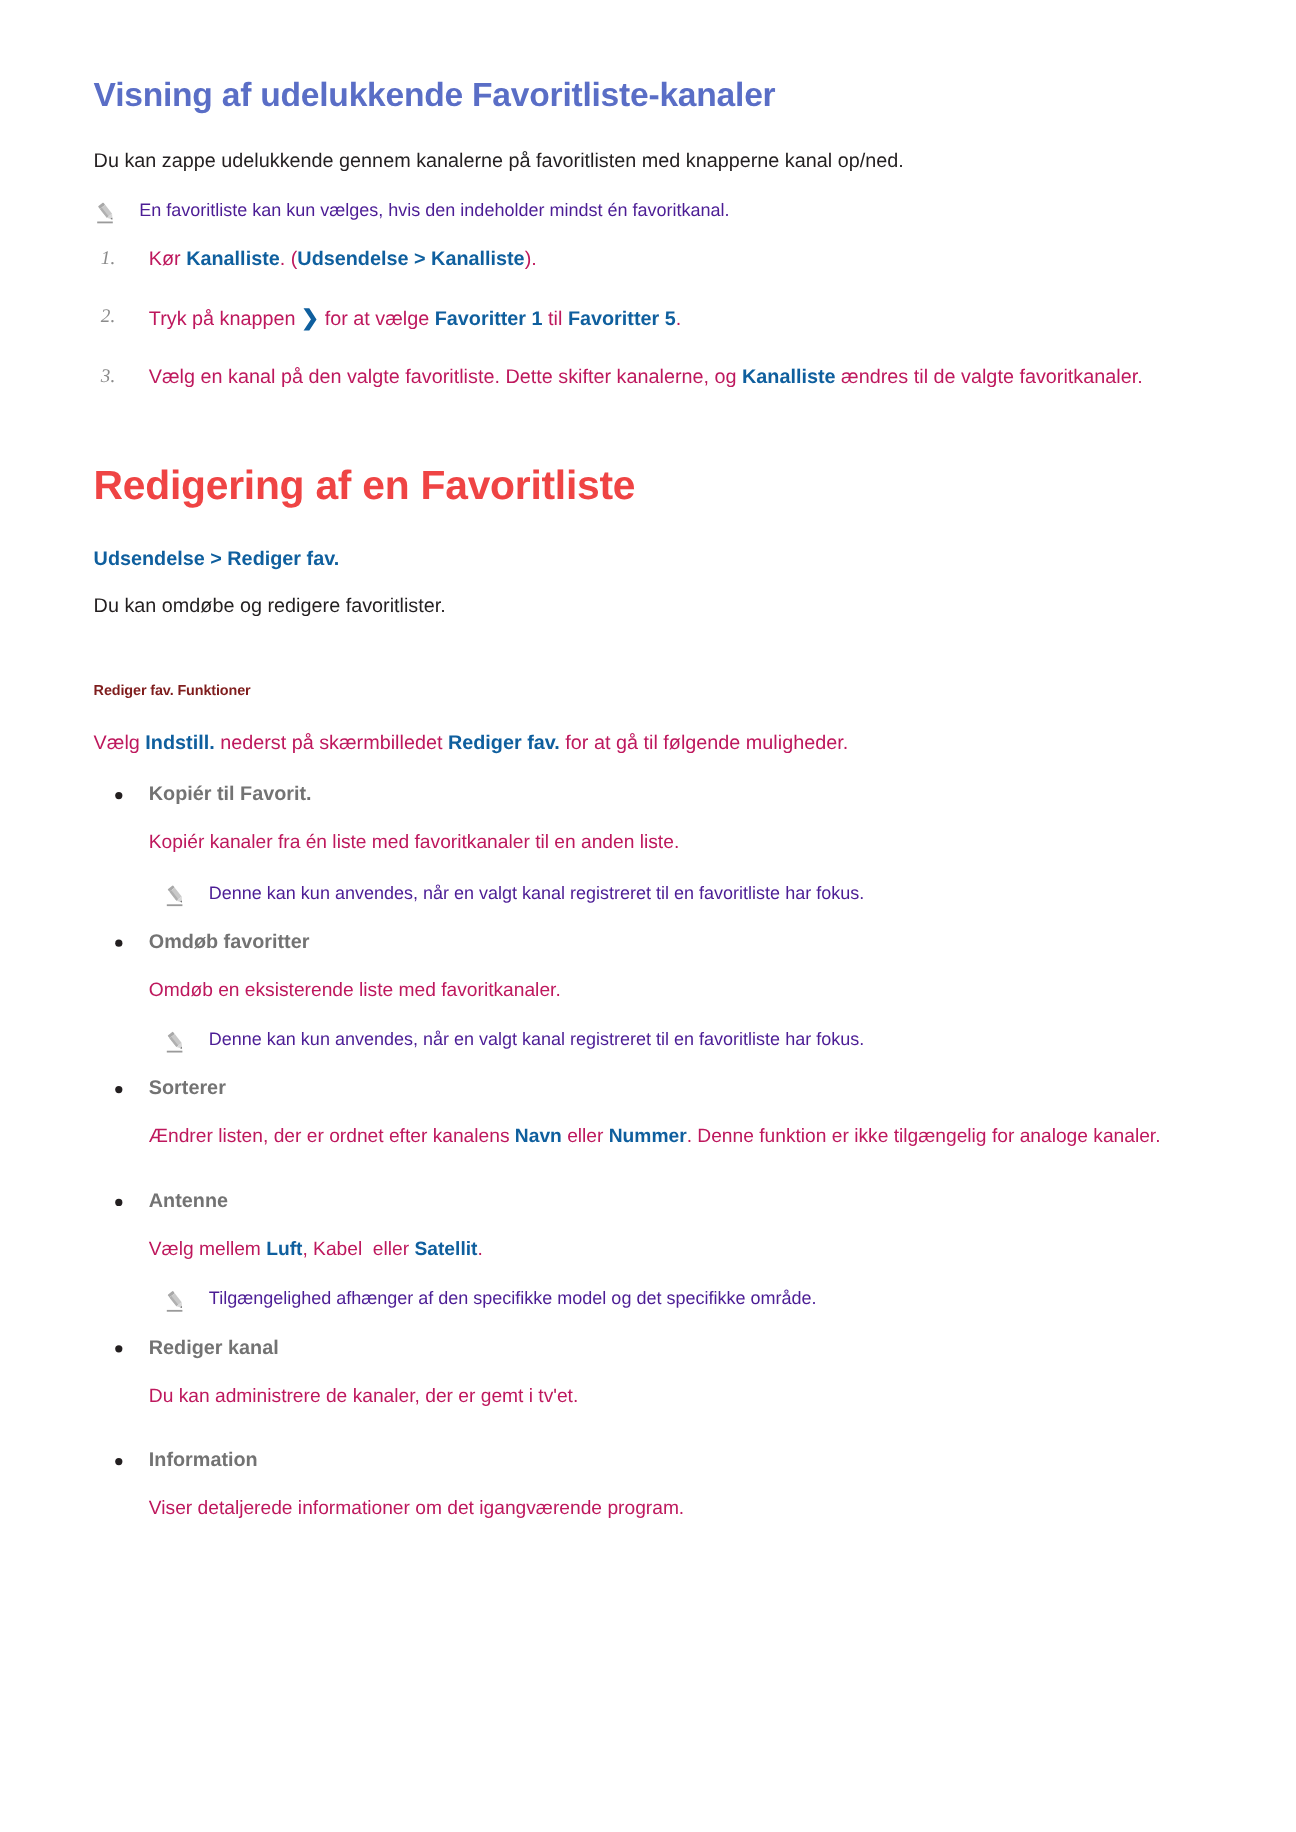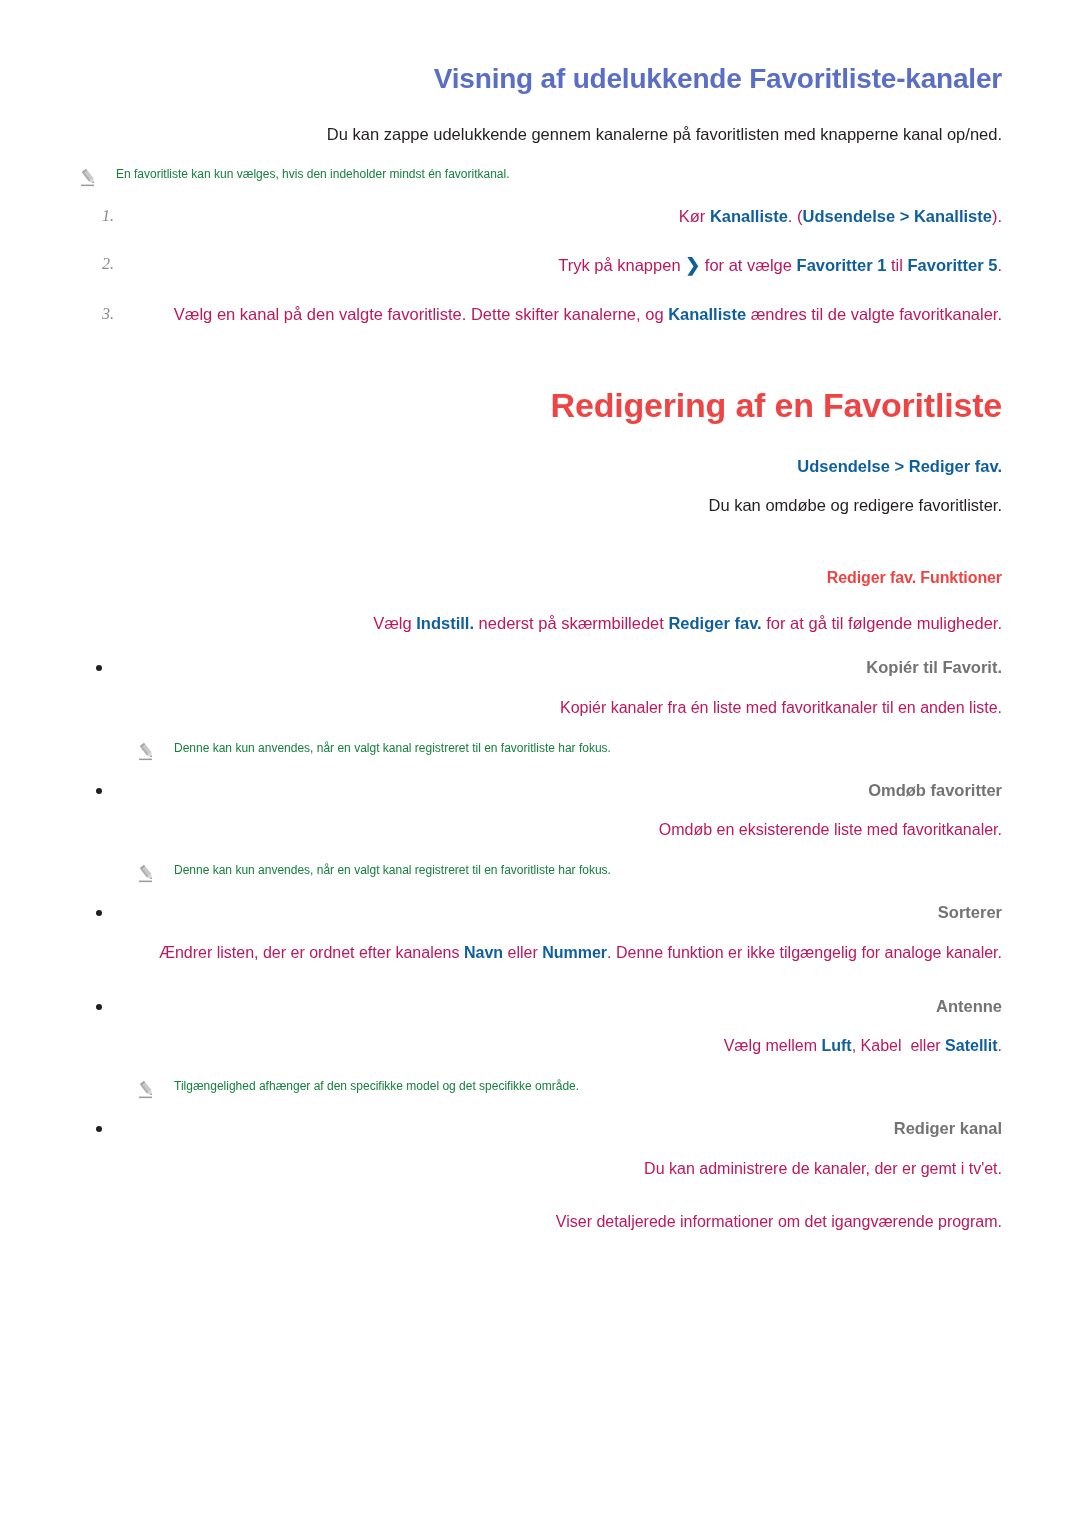--- a/index.html
+++ b/index.html
@@ -15,45 +15,44 @@
     color: #231f20;
     -webkit-font-smoothing: antialiased;
   }
   .page {
     position: relative;
     width: 1080px;
     height: 1527px;
     box-sizing: border-box;
     padding: 62px 78px 0 78px;
     overflow: hidden;
-    text-align: right;
   }
 
   
   h1.doc-h1 {
     font-size: 28px;
     line-height: 1.2;
     font-weight: bold;
     color: #5a6ec6;
     margin: 0 0 26px 0;
     letter-spacing: -0.2px;
   }
   h2.doc-h2 {
     font-size: 34px;
     line-height: 1.2;
     font-weight: bold;
     color: #ef4444;
     margin: 58px 0 28px 0;
     letter-spacing: -0.2px;
   }
   h3.doc-h3 {
-    font-size: 16px;
+    font-size: 12px;
     line-height: 1.2;
     font-weight: bold;
-    color: #ef4444;
+    color: #7f1d1d;
     margin: 50px 0 24px 0;
     letter-spacing: -0.1px;
   }
 
   
   p.body-text {
     font-size: 16.5px;
     line-height: 1.55;
     margin: 0 0 18px 0;
     color: #231f20;
@@ -90,23 +89,23 @@
   .note.lvl2 { margin-left: 58px; }
   .note-icon {
     flex: 0 0 auto;
     width: 22px;
     height: 22px;
     margin-right: 16px;
     margin-top: 1px;
   }
   .note-icon svg { display: block; }
   .note-text {
-    font-size: 12px;
+    font-size: 15px;
     line-height: 1.5;
-    color: #15803d;
+    color: #4c1d95;
   }
 
   
   ol.steps {
     list-style: none;
     margin: 6px 0 0 0;
     padding: 0;
   }
   ol.steps > li {
     position: relative;
@@ -281,17 +280,21 @@
       <span class="note-text">Tilgængelighed afhænger af den specifikke model og det specifikke område.</span>
     </div>
 
     <li class="opt-head">
       <span class="dot"></span>
       <span>Rediger kanal</span>
     </li>
     <div class="opt-desc"><span class="em-plain">Du kan administrere de kanaler, der er gemt i tv'et.</span></div>
     <div class="gap-sm"></div>
 
+    <li class="opt-head">
+      <span class="dot"></span>
+      <span>Information</span>
+    </li>
     <div class="opt-desc"><span class="em-plain">Viser detaljerede informationer om det igangværende program.</span></div>
 
   </ul>
 
 </div>
 
 </body></html>

